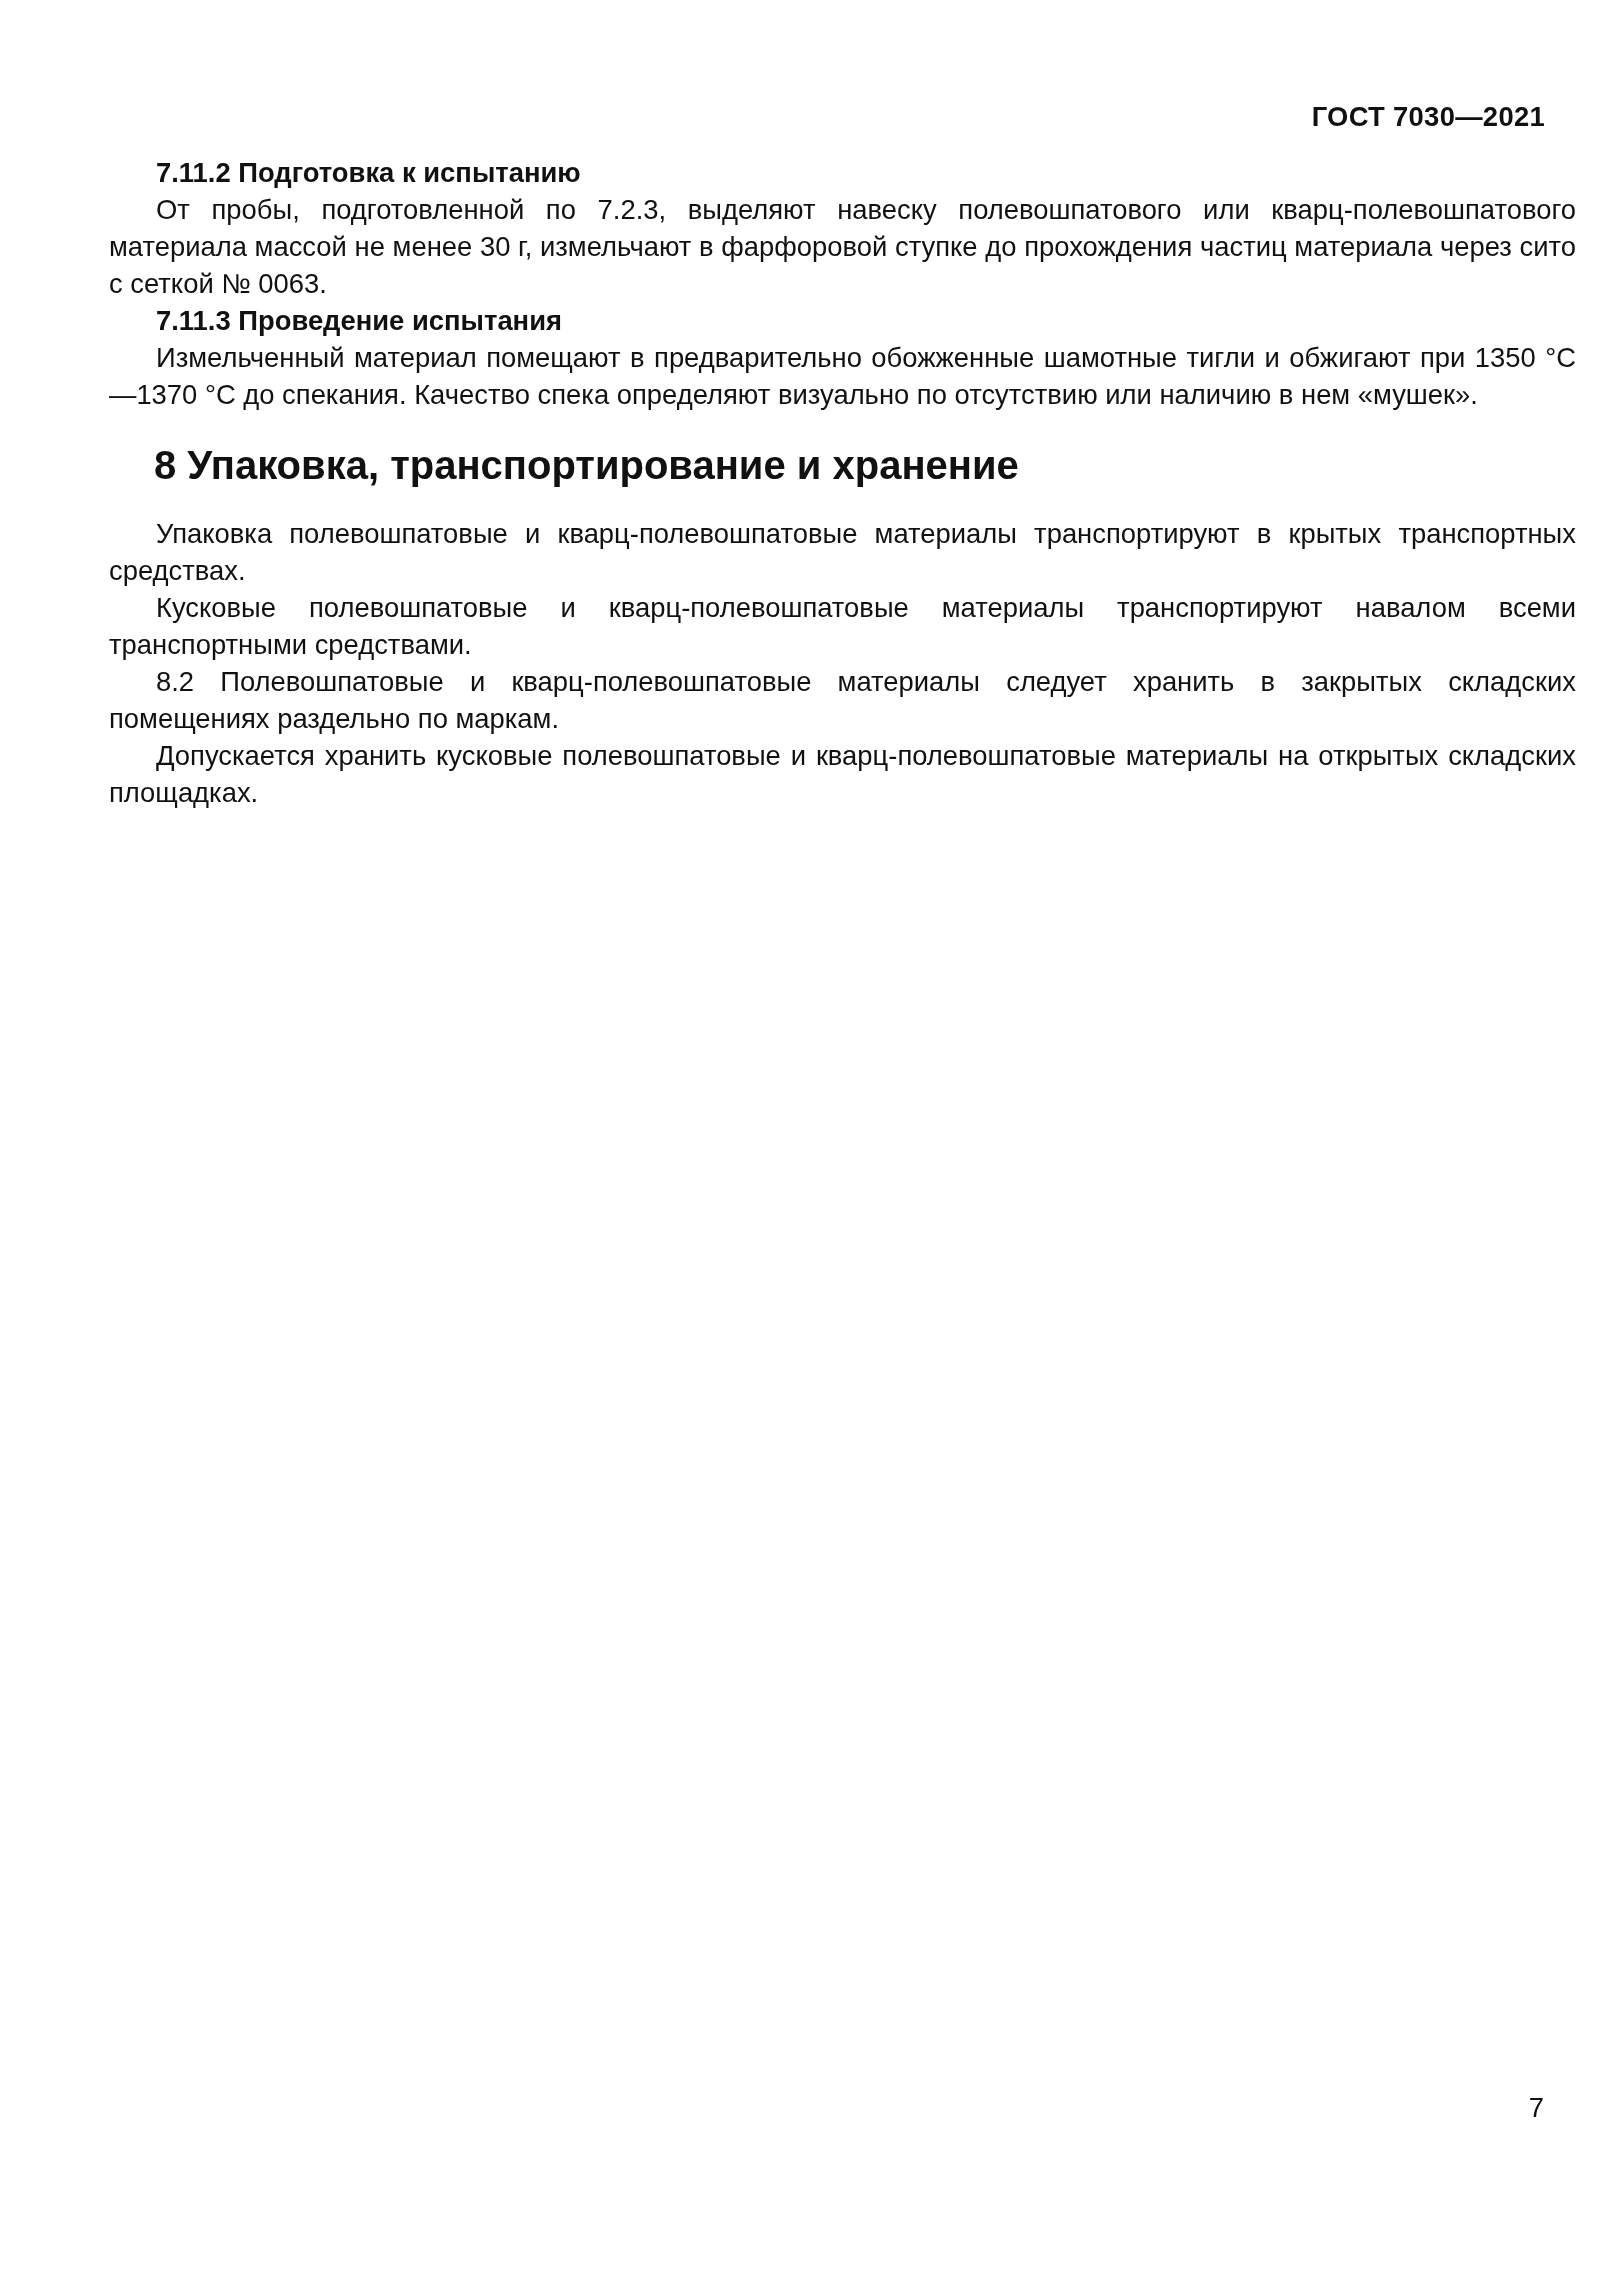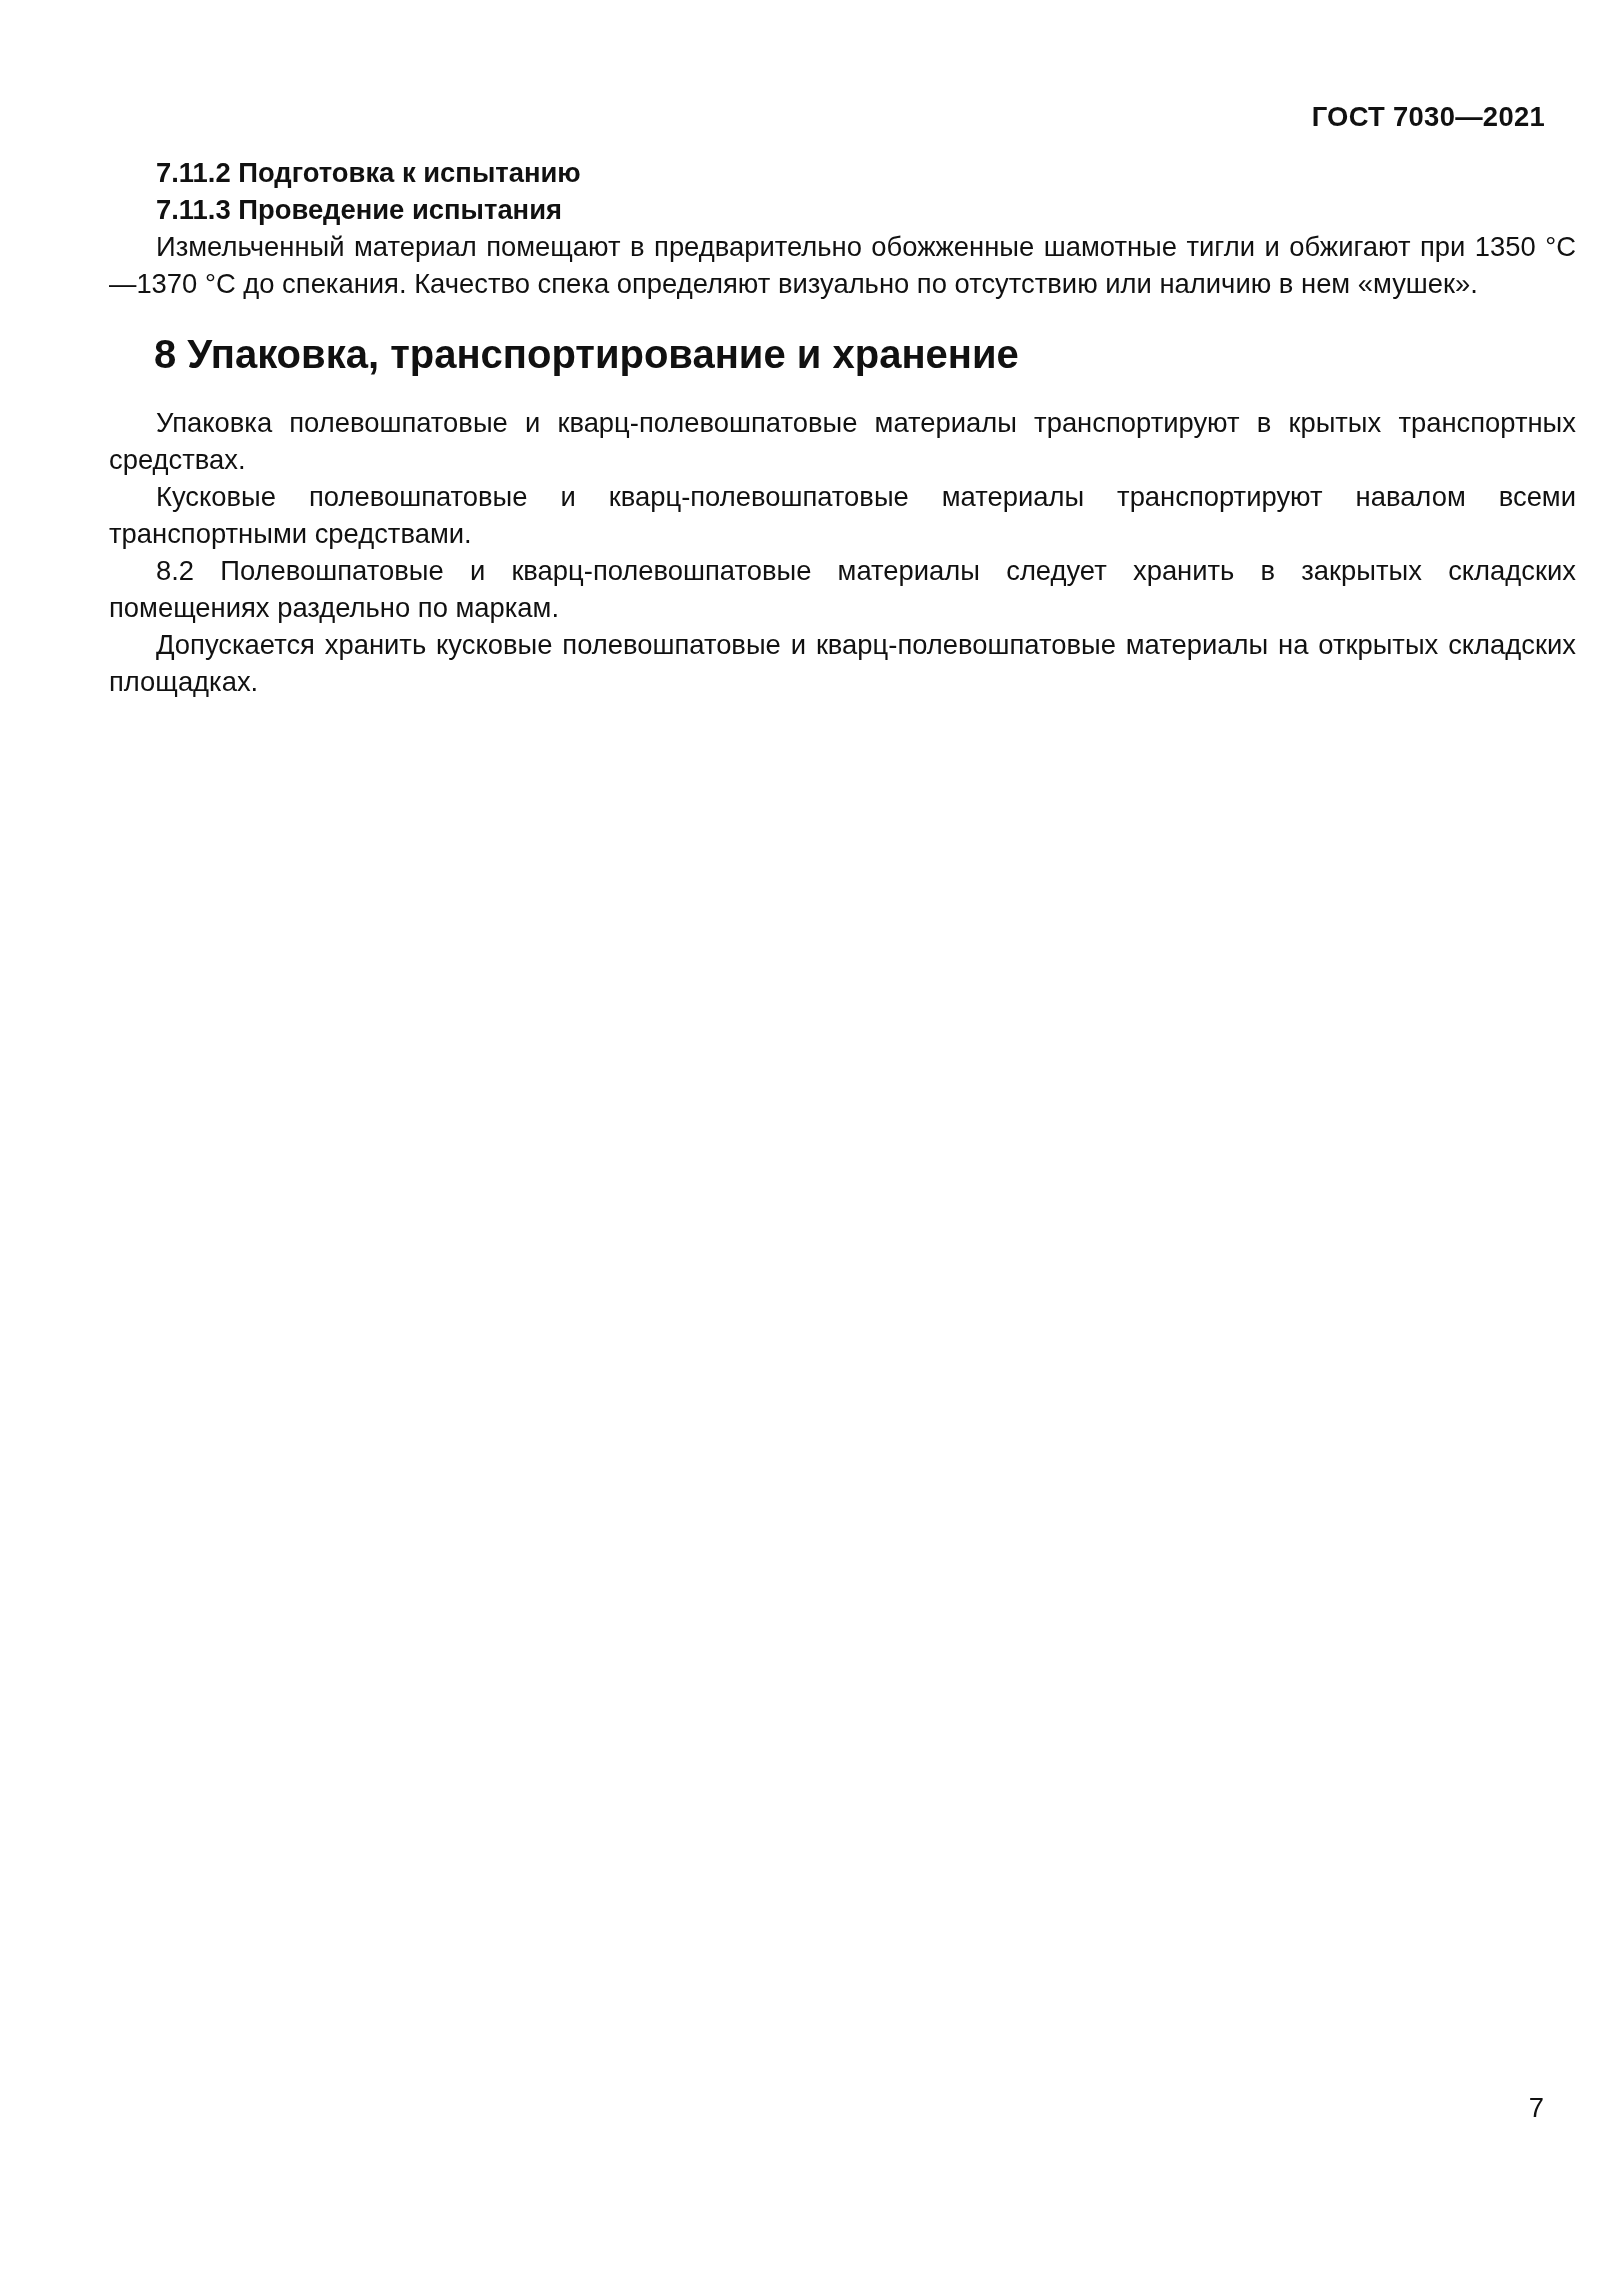--- a/index.html
+++ b/index.html
@@ -64,20 +64,21 @@
 <body>
 
 <div class="page">
 
   <div class="doc-number">ГОСТ 7030—2021</div>
 
   <div class="body-text">
 
     <p class="subheading">7.11.2 Подготовка к испытанию</p>
 
+    <p class="paragraph">От пробы, подготовленной по 7.2.3, выделяют навеску полевошпатового или кварц-полевошпатового материала массой не менее 30 г, измельчают в фарфоровой ступке до прохождения частиц материала через сито с сеткой № 0063.</p>
 
     <p class="subheading">7.11.3 Проведение испытания</p>
 
     <p class="paragraph">Измельченный материал помещают в предварительно обожженные шамотные тигли и обжигают при 1350 °С—1370 °С до спекания. Качество спека определяют визуально по отсутствию или наличию в нем «мушек».</p>
 
     <h2 class="section-heading">8 Упаковка, транспортирование и хранение</h2>
 
 
     <p class="paragraph">Упаковка полевошпатовые и кварц-полевошпатовые материалы транспортируют в крытых транспортных средствах.</p>
 

